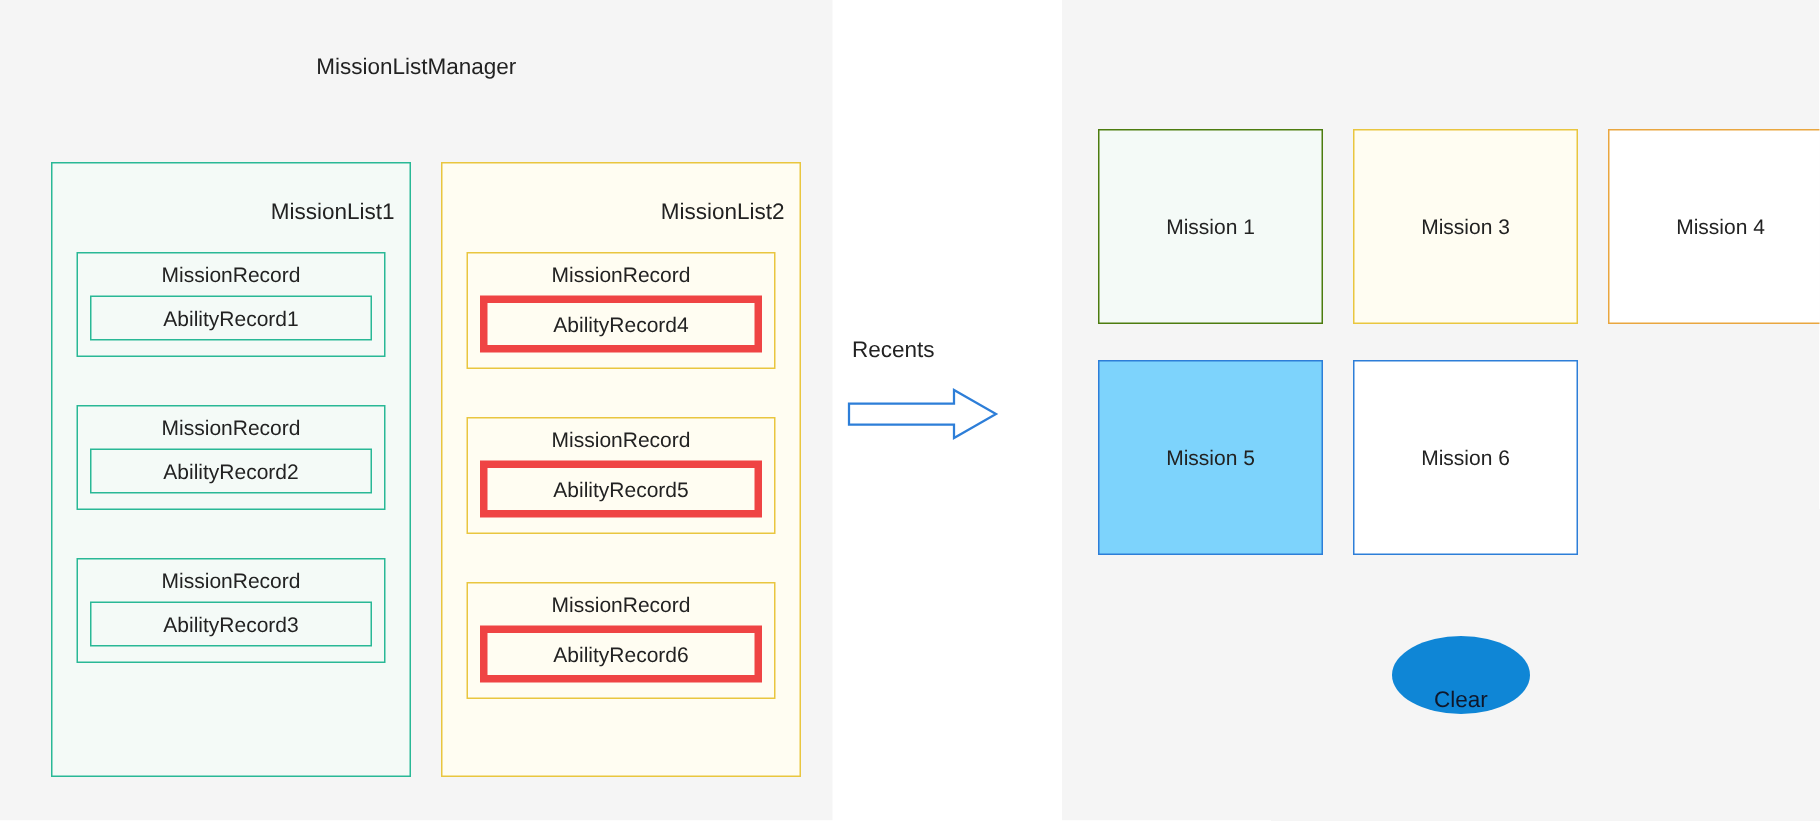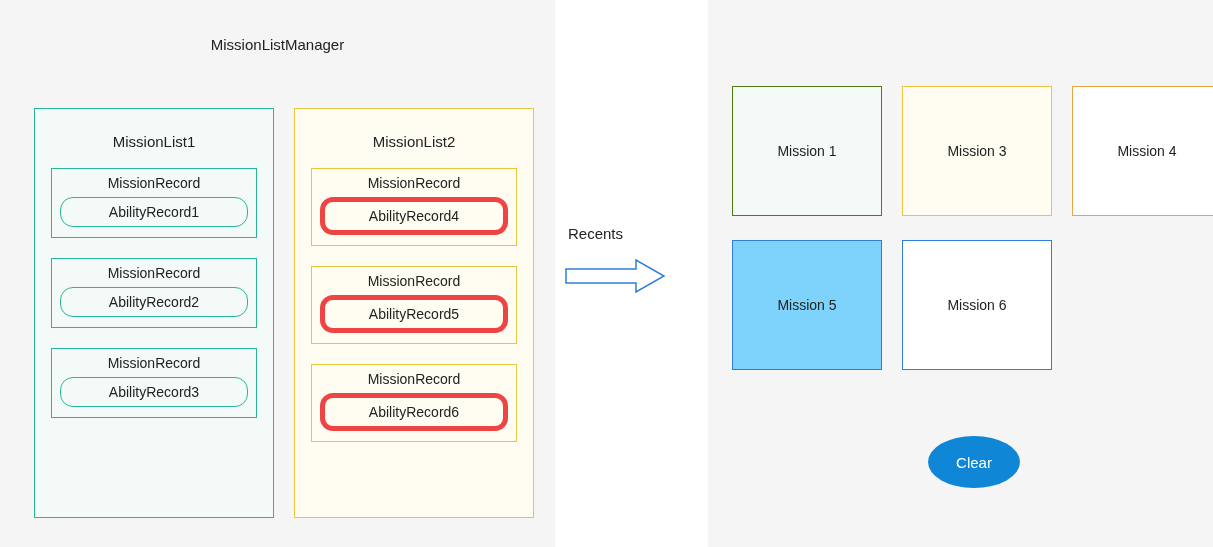--- a/index.html
+++ b/index.html
@@ -40,40 +40,39 @@
     gap: 20px;
   }
   .mission-list {
     width: 240px;
     height: 410px;
     padding: 10px 10px;
   }
   .mission-list.green { background: #f4faf7; border: 1px solid #29b896; }
   .mission-list.yellow { background: #fffdf2; border: 1px solid #e9c63f; }
   .mission-list-title {
-    text-align: center;
+    text-align: right;
     font-size: 15px;
     margin: 14px 0 18px 0;
   }
   .mission-record {
-    margin: 0 6px 20px 6px;
+    margin: 0 6px 32px 6px;
     padding: 4px 8px 10px 8px;
   }
   .mission-list.green .mission-record { border: 1px solid #29b896; }
   .mission-list.yellow .mission-record { border: 1px solid #e9c63f; }
   .mission-record-title {
     text-align: center;
     font-size: 14px;
     margin: 2px 0 6px 0;
   }
   .ability-record {
     text-align: center;
     font-size: 14px;
     padding: 6px 0;
-    border-radius: 13px;
   }
   .mission-list.green .ability-record { background: #f4faf7; border: 1px solid #29b896; }
   .mission-list.yellow .ability-record { background: #fffdf2; border: 5px solid #ef4444; }
 
   
   .center {
     position: absolute;
     left: 560px;
     top: 225px;
     width: 120px;
@@ -113,30 +112,30 @@
   .tile.t-green  { background: #f4faf7; border: 1px solid #4d7c0f; }
   .tile.t-white  { background: #ffffff; border: 1px solid #2d7ed8; }
   .tile.t-yellow { background: #fffdf2; border: 1px solid #e9c63f; }
   .tile.t-orange { background: #ffffff; border: 1px solid #e9a63f; }
   .tile.t-blue   { background: #7dd3fc; border: 1px solid #2d7ed8; }
   .tile.t-whiteb { background: #ffffff; border: 1px solid #2d7ed8; }
 
   .clear-btn {
     position: absolute;
     left: 220px;
-    top: 436px;
+    top: 424px;
     width: 92px;
     height: 52px;
     background: #0f86d6;
-    color: #ffffff;
+    color: #0f172a;
     border: none;
     border-radius: 50% / 50%;
     font-size: 15px;
     display: flex;
-    align-items: center;
+    align-items: flex-end;
     justify-content: center;
     cursor: pointer;
   }
 </style>
 </head>
 <body>
 
 <div class="canvas">
 
   <div class="manager-panel">

